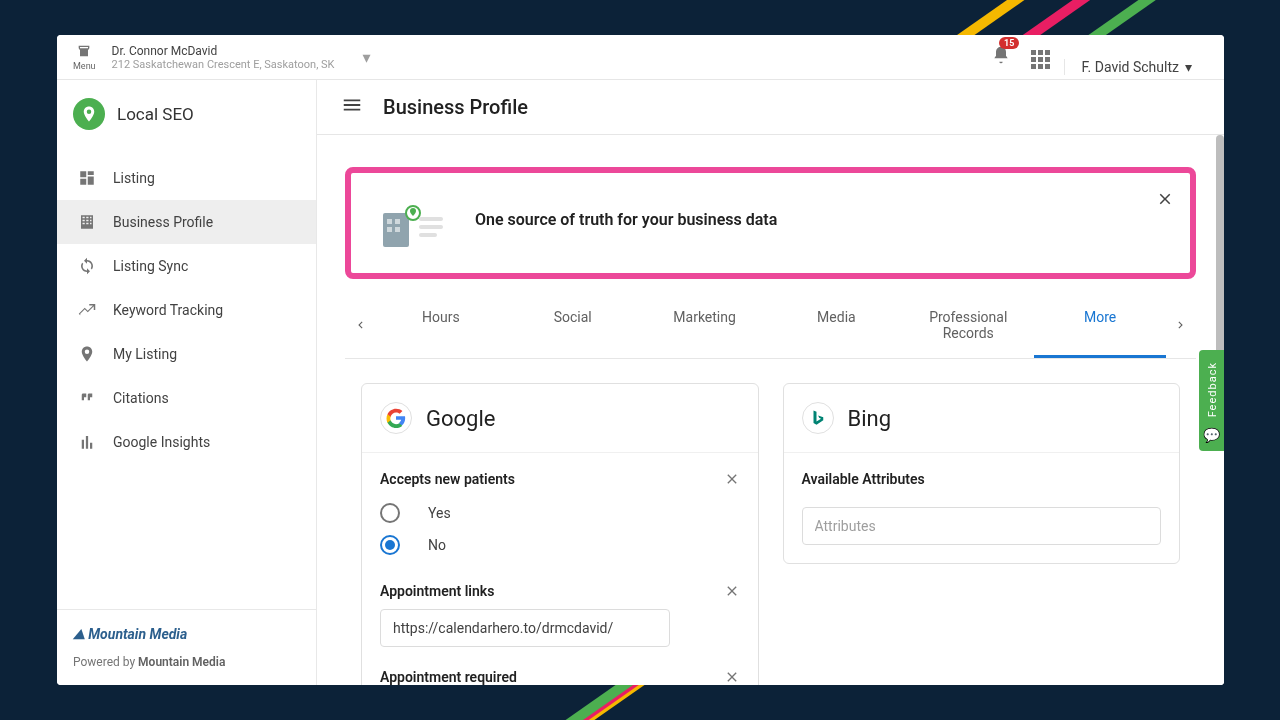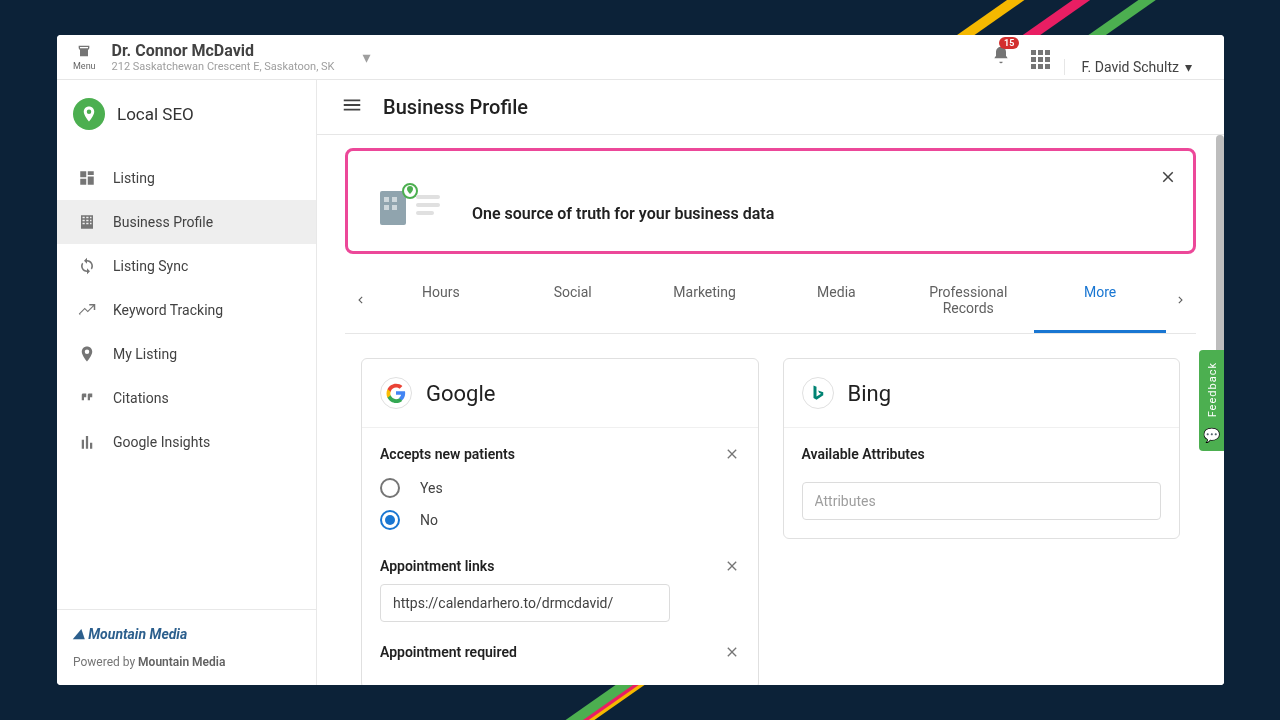--- a/index.html
+++ b/index.html
@@ -17,21 +17,21 @@
 
 .app-frame { position: absolute; left: 57px; top: 35px; width: 1167px; height: 650px; background: #fff; border-radius: 4px; display: flex; flex-direction: column; overflow: hidden; }
 
 
 .topbar { height: 45px; border-bottom: 1px solid #e6e6e6; display: flex; align-items: center; background: #fff; }
 .topbar-left { display: flex; align-items: center; gap: 12px; padding: 0 12px; }
 .menu-btn { display: flex; flex-direction: column; align-items: center; cursor: pointer; padding: 4px; text-align: center; }
 .menu-btn svg { width: 20px; height: 16px; }
 .menu-label { font-size: 9px; color: #666; margin-top: 2px; }
 .biz-info { display: flex; flex-direction: column; }
-.biz-name { font-size: 16px; color: #424242; font-weight: 700; }
+.biz-name { font-size: 12px; color: #424242; font-weight: 400; }
 .biz-addr { font-size: 11px; color: #9e9e9e; }
 .biz-caret { margin-left: 16px; color: #9e9e9e; cursor: pointer; }
 .topbar-right { margin-left: auto; display: flex; align-items: flex-end; gap: 8px; padding-right: 16px; }
 .notif { position: relative; cursor: pointer; padding: 6px; }
 .notif-badge { position: absolute; top: -2px; right: -2px; background: #d32f2f; color: #fff; font-size: 9px; border-radius: 8px; padding: 1px 5px; font-weight: bold; }
 .apps-grid { cursor: pointer; padding: 6px; display: grid; grid-template-columns: repeat(3, 5px); grid-gap: 2px; }
 .apps-grid span { width: 5px; height: 5px; background: #757575; }
 .user-menu { border-left: 1px solid #e6e6e6; padding: 0 16px; height: 100%; display: flex; align-items: center; gap: 6px; cursor: pointer; color: #424242; font-size: 14px; }
 
 .main-row { flex: 1; display: flex; overflow: hidden; }
@@ -51,21 +51,21 @@
 .footer-logo::before { content: "⛰ "; }
 
 
 .content { flex: 1; display: flex; flex-direction: column; background: #fff; position: relative; overflow: hidden; }
 .content-header { height: 55px; display: flex; align-items: center; gap: 20px; padding: 0 24px; border-bottom: 1px solid #e6e6e6; }
 .hamburger { cursor: pointer; }
 .content-title { font-size: 20px; font-weight: 500; color: #212121; }
 
 .content-body { flex: 1; overflow-y: auto; background: #fff; padding: 0 28px; }
 
-.banner { background: #fff; border: 3px solid #ec4899; border-radius: 8px; padding: 20px 24px; margin: 13px 0 16px; display: flex; align-items: flex-end; gap: 28px; position: relative; }
+.banner { background: #fff; border: 6px solid #ec4899; border-radius: 8px; padding: 20px 24px; margin: 32px 0 16px; display: flex; align-items: center; gap: 28px; position: relative; }
 .banner-illust { width: 72px; height: 60px; display: flex; align-items: center; justify-content: center; flex-shrink: 0; }
 .banner-illust svg { width: 72px; height: 60px; }
 .banner-text { flex: 1; }
 .banner-title { font-size: 16px; font-weight: 600; color: #212121; margin-bottom: 8px; }
 .banner-body { font-size: 14px; color: #616161; line-height: 1.5; }
 .banner-close { position: absolute; top: 16px; right: 16px; cursor: pointer; color: #424242; font-size: 20px; }
 
 .tabs-row { display: flex; align-items: center; border-bottom: 1px solid #e6e6e6; margin-bottom: 24px; position: relative; }
 .tab-arrow { padding: 12px 8px; cursor: pointer; color: #616161; }
 .tab-list { flex: 1; display: flex; }
@@ -75,21 +75,21 @@
 .cards-row { display: flex; gap: 24px; padding: 0 16px 40px; }
 .card { flex: 1; background: #fff; border: 1px solid #e0e0e0; border-radius: 6px; overflow: hidden; }
 .card-header { display: flex; align-items: center; gap: 14px; padding: 18px 18px; border-bottom: 1px solid #f0f0f0; }
 .card-icon { width: 32px; height: 32px; border-radius: 50%; display: flex; align-items: center; justify-content: center; border: 1px solid #e0e0e0; font-weight: bold; font-size: 16px; }
 .card-title { font-size: 22px; font-weight: 400; color: #212121; }
 .card-body { padding: 18px; }
 
 .field-group { margin-bottom: 22px; position: relative; }
 .field-label { font-size: 14px; font-weight: 600; color: #212121; margin-bottom: 10px; display: block; }
 .field-clear { position: absolute; top: 0; right: 0; cursor: pointer; color: #757575; }
-.radio-row { display: flex; align-items: center; gap: 20px; padding: 6px 0; cursor: pointer; }
+.radio-row { display: flex; align-items: center; gap: 28px; padding: 6px 0; cursor: pointer; }
 .radio-ring { width: 20px; height: 20px; border: 2px solid #757575; border-radius: 50%; display: flex; align-items: center; justify-content: center; }
 .radio-ring.checked { border-color: #1976d2; }
 .radio-dot { width: 10px; height: 10px; background: #1976d2; border-radius: 50%; }
 .radio-label { font-size: 14px; color: #424242; }
 
 .text-input { width: 100%; padding: 10px 12px; border: 1px solid #dcdcdc; border-radius: 4px; font-size: 14px; color: #424242; }
 .text-input::placeholder { color: #9e9e9e; }
 
 .feedback-tab { position: absolute; right: -1px; top: 270px; width: 26px; background: #4caf50; color: #fff; border-radius: 4px 0 0 4px; display: flex; flex-direction: column; align-items: center; padding: 8px 0; cursor: pointer; }
 .feedback-text { writing-mode: vertical-rl; transform: rotate(180deg); font-size: 11px; letter-spacing: 1px; padding: 4px 0; }

